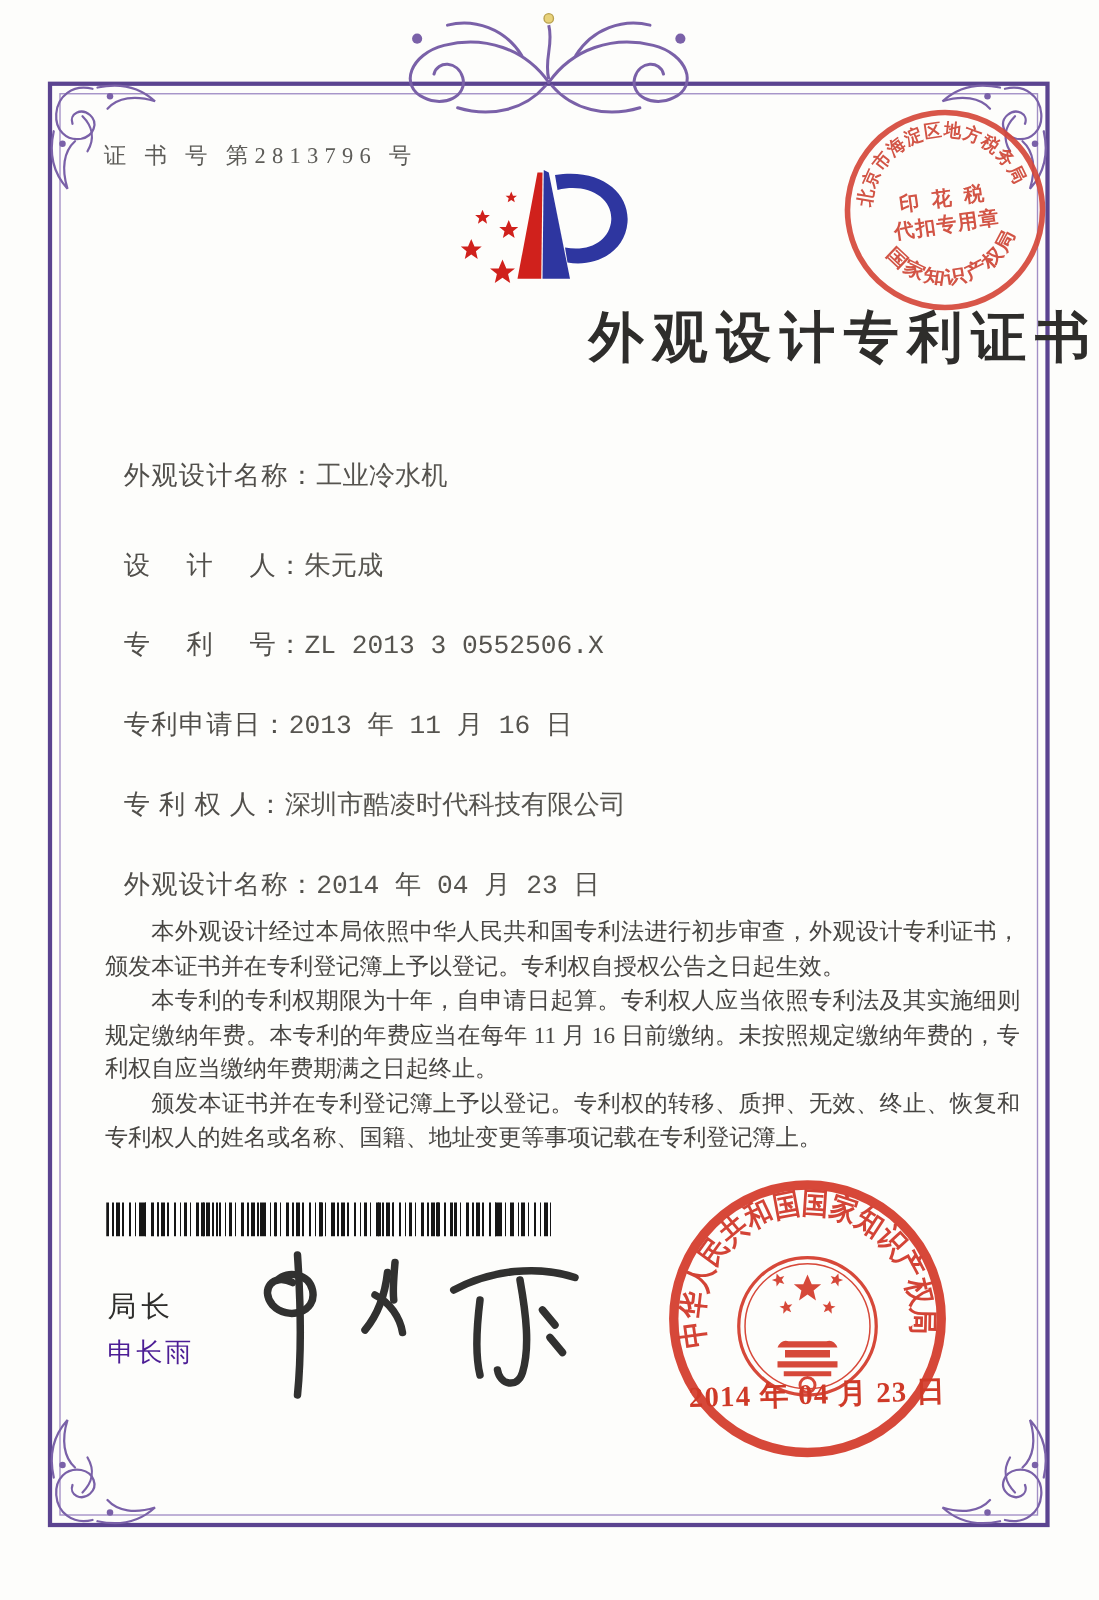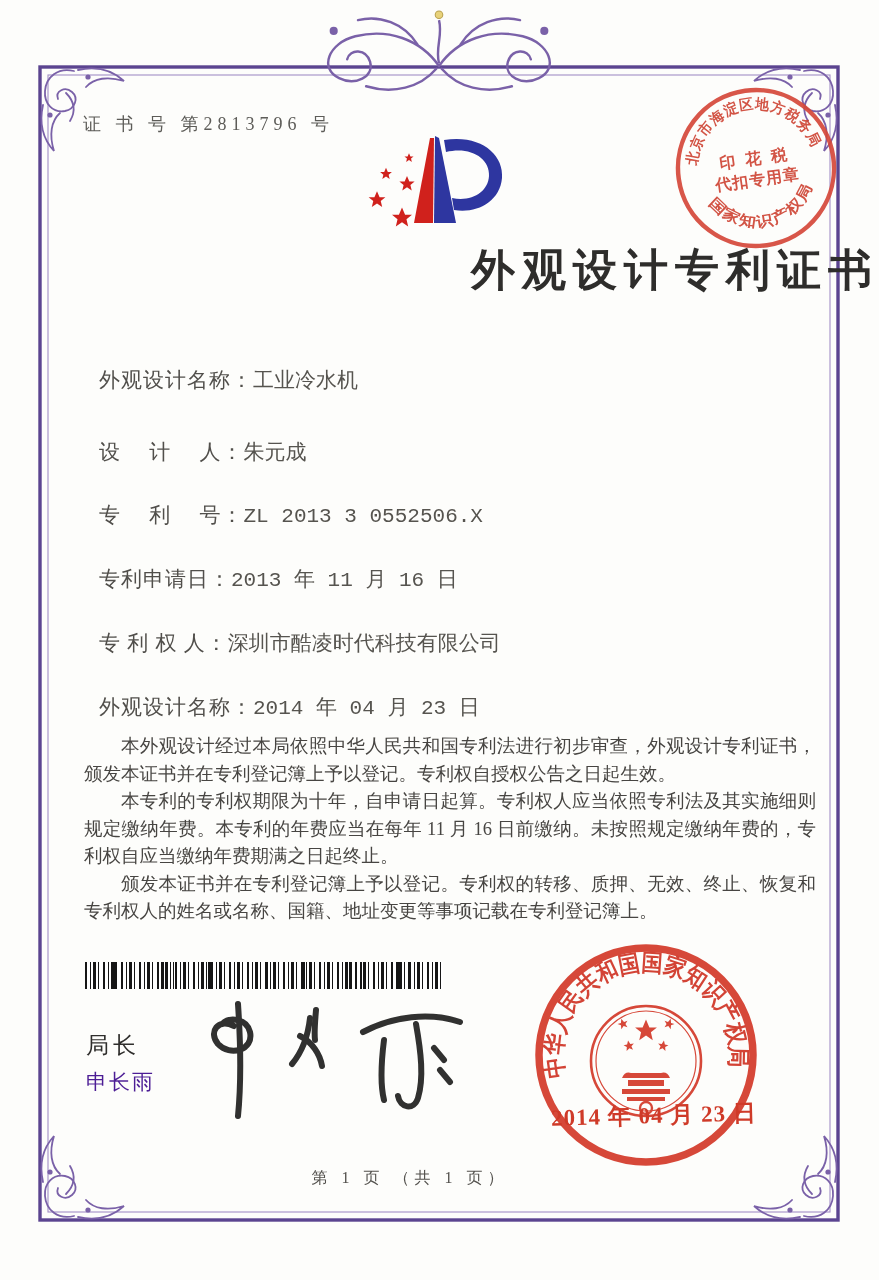--- a/index.html
+++ b/index.html
@@ -171,15 +171,14 @@
         <rect x="101" y="144" width="36" height="6"></rect>
         <rect x="95" y="153" width="48" height="5"></rect>
         <rect x="100" y="161" width="38" height="4"></rect>
         <circle cx="119" cy="172" r="6" fill="none" stroke="#d43b2b" stroke-width="2.4"></circle>
       </g>
     </g>
   </svg>
 
   <div id="seal-date" class="abs">2014 年 04 月 23 日</div>
 
-  <div id="page-footer" class="abs">第 1 页 （共 1 页）</div>
 
 </div>
 
 </body></html>

